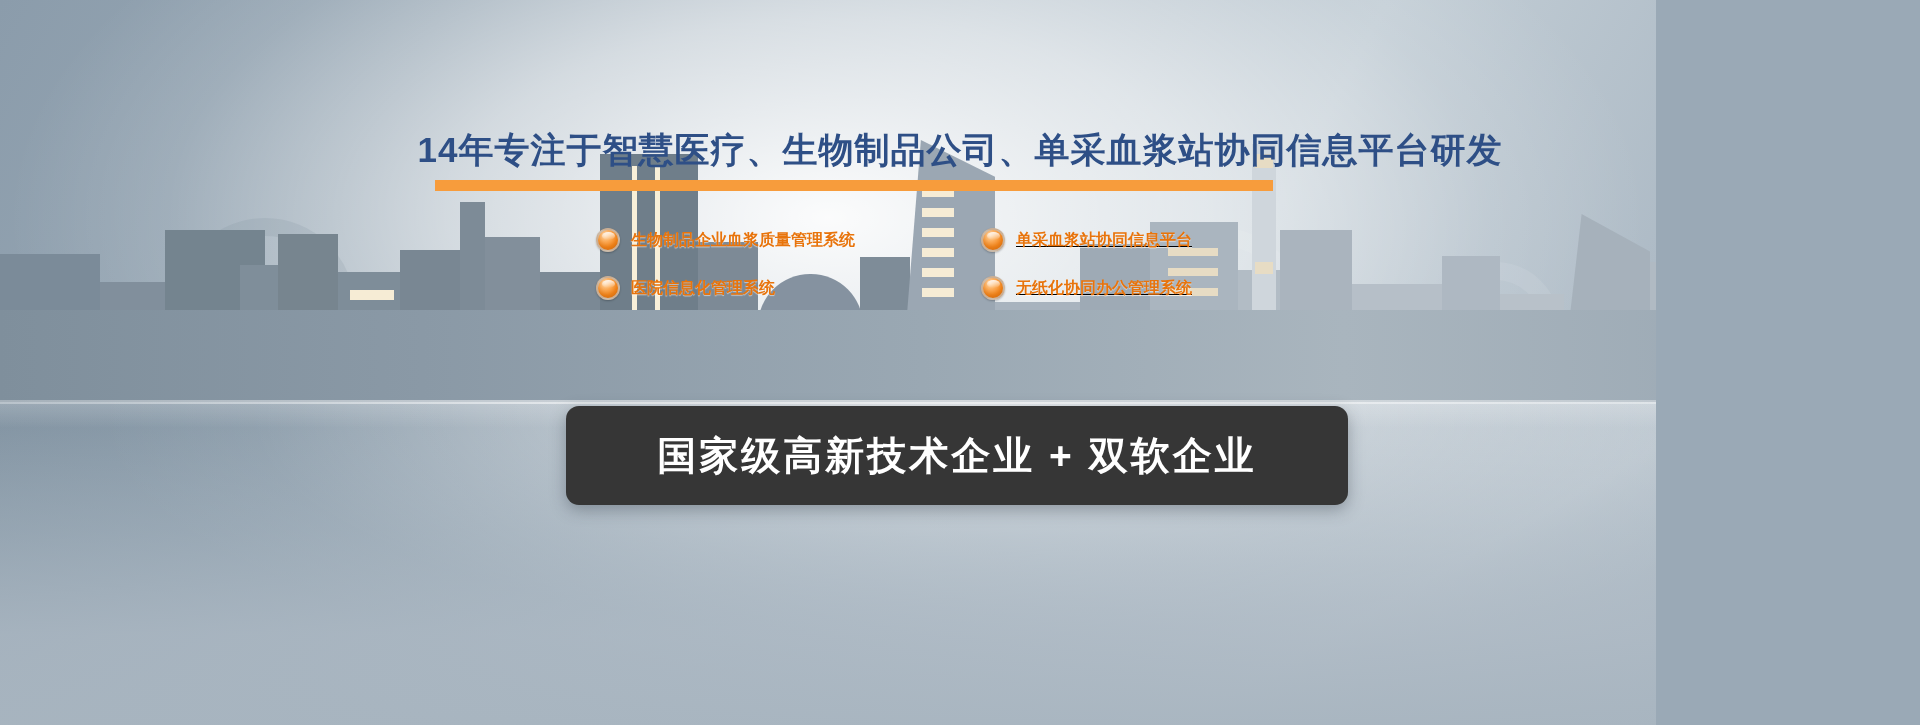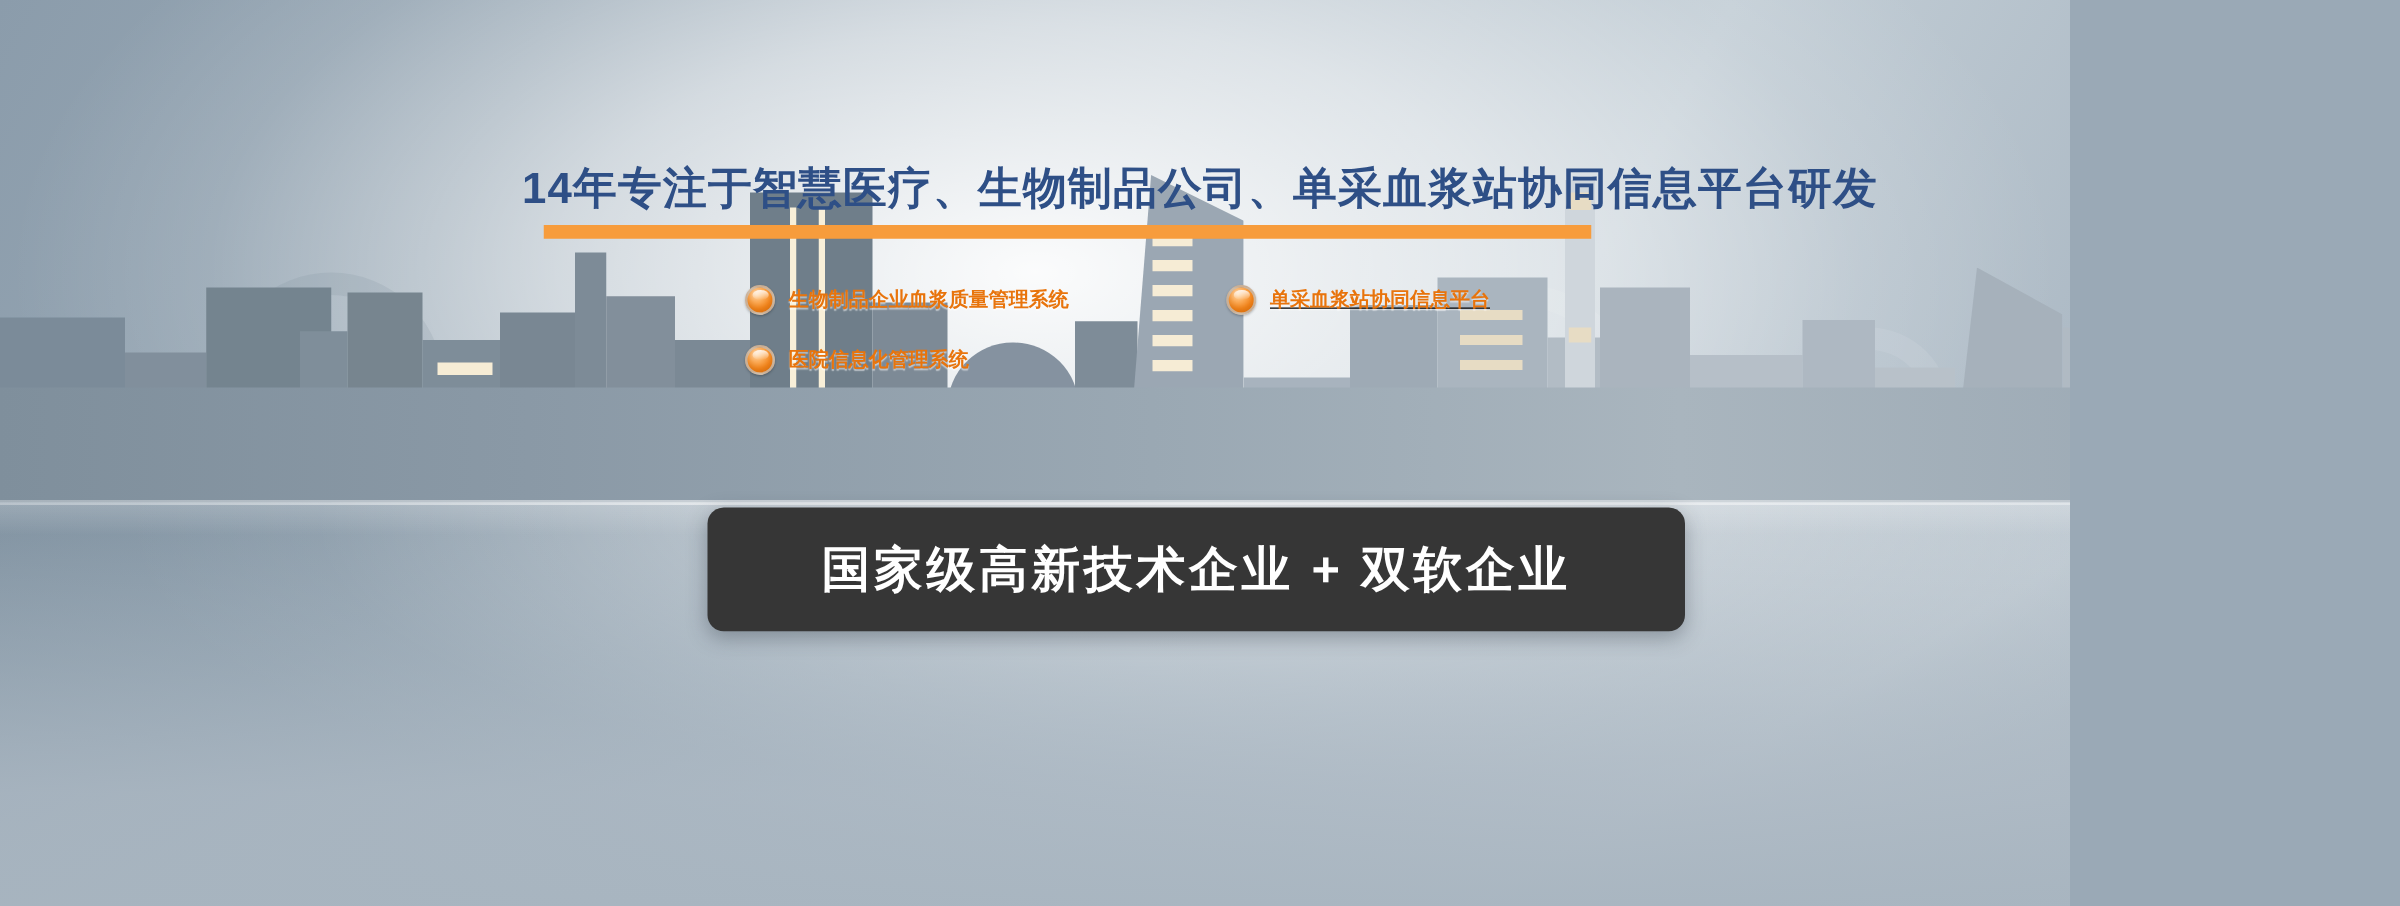--- a/index.html
+++ b/index.html
@@ -234,20 +234,24 @@
         <div class="fcol c2">
           <span class="dot"></span>
           <span class="flabel">单采血浆站协同信息平台</span>
         </div>
       </div>
       <div class="frow">
         <div class="fcol c1">
           <span class="dot"></span>
           <span class="flabel">医院信息化管理系统</span>
         </div>
+        <div class="fcol c2">
+          <span class="dot"></span>
+          <span class="flabel">无纸化协同办公管理系统</span>
+        </div>
       </div>
     </div>
 
     <div class="badge">
       <span class="badge-text">国家级高新技术企业 + 双软企业</span>
     </div>
 
   </div>
 </div>
 

